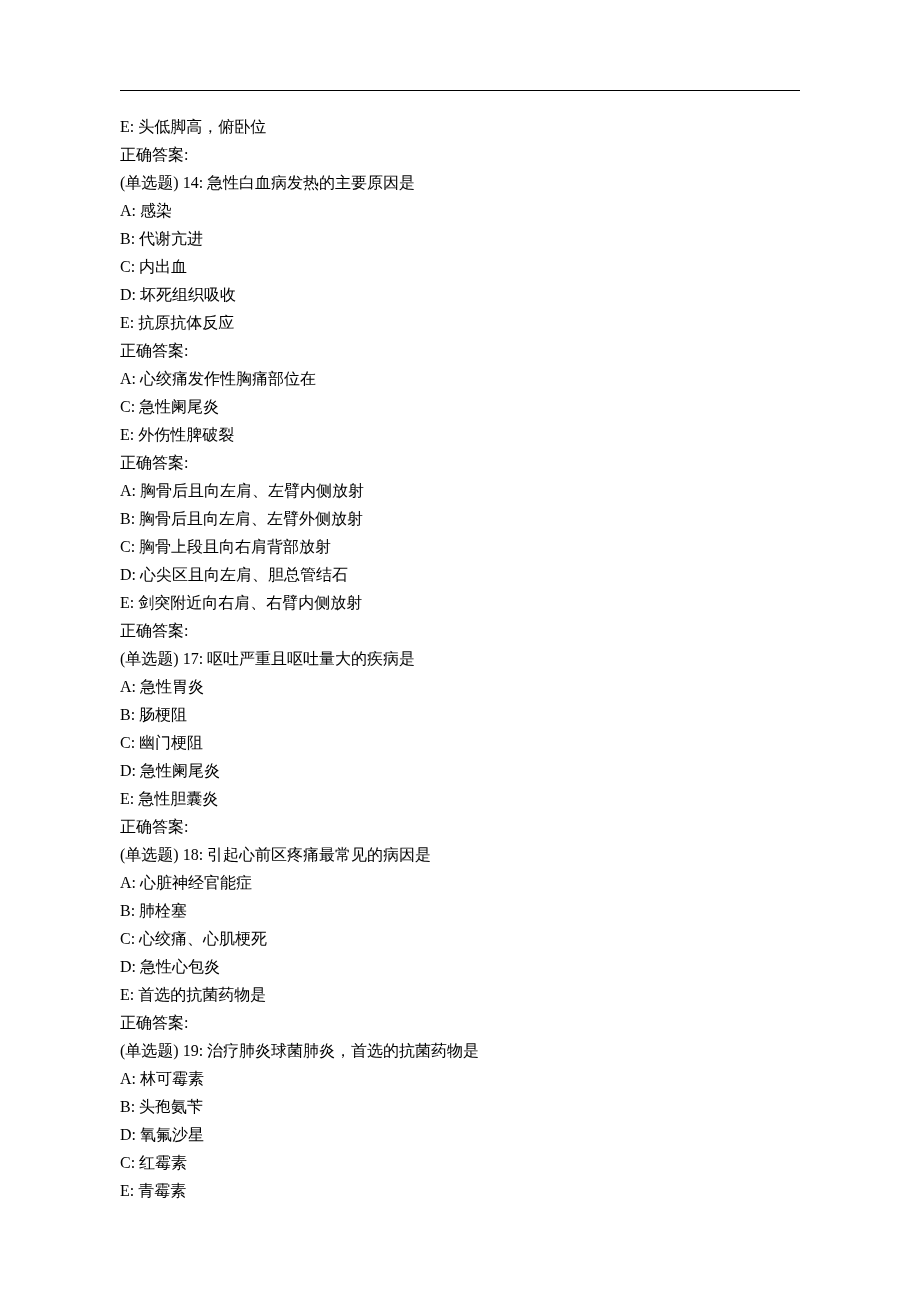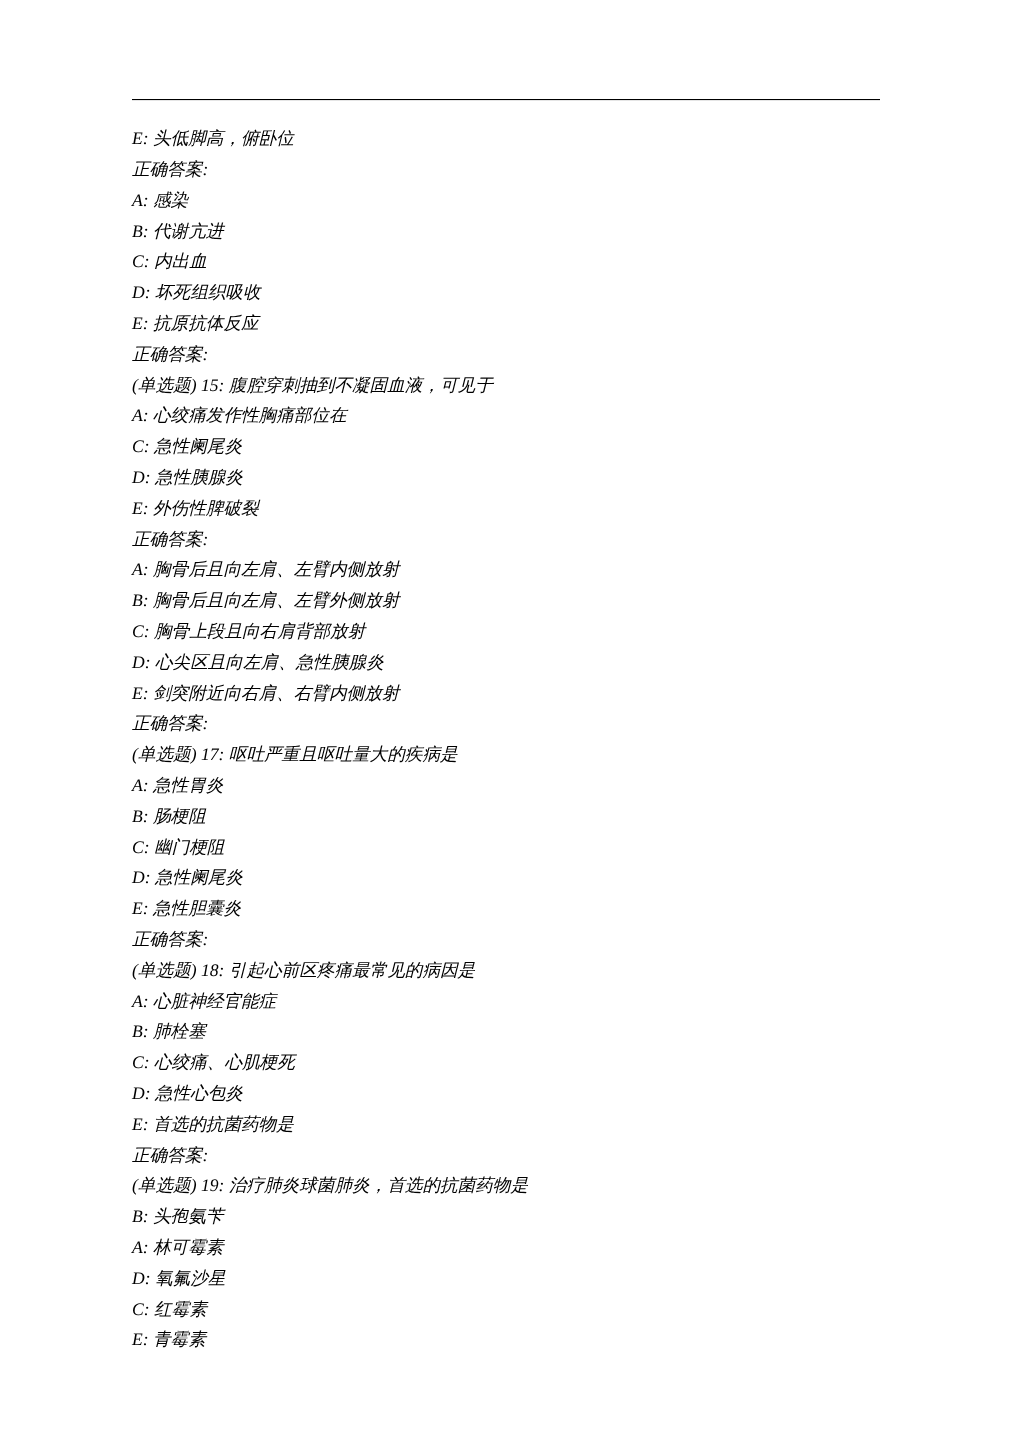--- a/index.html
+++ b/index.html
@@ -19,62 +19,60 @@
     box-sizing: border-box;
     position: relative;
   }
   .hr {
     border: none;
     border-top: 1px solid #000;
     margin: 0 0 22px 0;
   }
   .line {
     white-space: nowrap;
-    font-style: italic;
   }
 </style>
 </head>
 <body>
 
 <div class="page">
   <hr class="hr">
   <div class="line">E: 头低脚高，俯卧位</div>
   <div class="line">正确答案:</div>
+  <div class="line">(单选题) 14: 急性白血病发热的主要原因是</div>
   <div class="line">A: 感染</div>
   <div class="line">B: 代谢亢进</div>
   <div class="line">C: 内出血</div>
   <div class="line">D: 坏死组织吸收</div>
   <div class="line">E: 抗原抗体反应</div>
   <div class="line">正确答案:</div>
-  <div class="line">(单选题) 15: 腹腔穿刺抽到不凝固血液，可见于</div>
   <div class="line">A: 心绞痛发作性胸痛部位在</div>
   <div class="line">C: 急性阑尾炎</div>
-  <div class="line">D: 急性胰腺炎</div>
   <div class="line">E: 外伤性脾破裂</div>
   <div class="line">正确答案:</div>
   <div class="line">A: 胸骨后且向左肩、左臂内侧放射</div>
   <div class="line">B: 胸骨后且向左肩、左臂外侧放射</div>
   <div class="line">C: 胸骨上段且向右肩背部放射</div>
-  <div class="line">D: 心尖区且向左肩、急性胰腺炎</div>
+  <div class="line">D: 心尖区且向左肩、胆总管结石</div>
   <div class="line">E: 剑突附近向右肩、右臂内侧放射</div>
   <div class="line">正确答案:</div>
   <div class="line">(单选题) 17: 呕吐严重且呕吐量大的疾病是</div>
   <div class="line">A: 急性胃炎</div>
   <div class="line">B: 肠梗阻</div>
   <div class="line">C: 幽门梗阻</div>
   <div class="line">D: 急性阑尾炎</div>
   <div class="line">E: 急性胆囊炎</div>
   <div class="line">正确答案:</div>
   <div class="line">(单选题) 18: 引起心前区疼痛最常见的病因是</div>
   <div class="line">A: 心脏神经官能症</div>
   <div class="line">B: 肺栓塞</div>
   <div class="line">C: 心绞痛、心肌梗死</div>
   <div class="line">D: 急性心包炎</div>
   <div class="line">E: 首选的抗菌药物是</div>
   <div class="line">正确答案:</div>
   <div class="line">(单选题) 19: 治疗肺炎球菌肺炎，首选的抗菌药物是</div>
+  <div class="line">A: 林可霉素</div>
   <div class="line">B: 头孢氨苄</div>
-  <div class="line">A: 林可霉素</div>
   <div class="line">D: 氧氟沙星</div>
   <div class="line">C: 红霉素</div>
   <div class="line">E: 青霉素</div>
 
 </div>
 
 </body></html>

